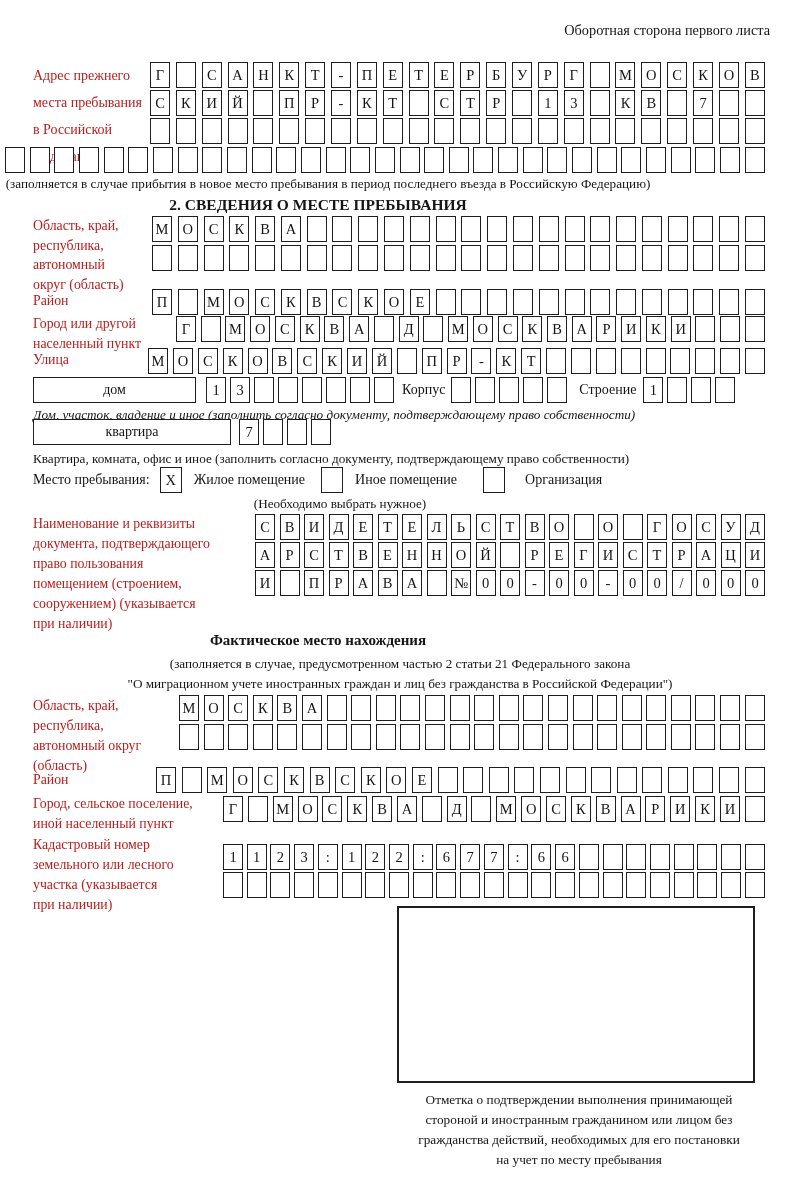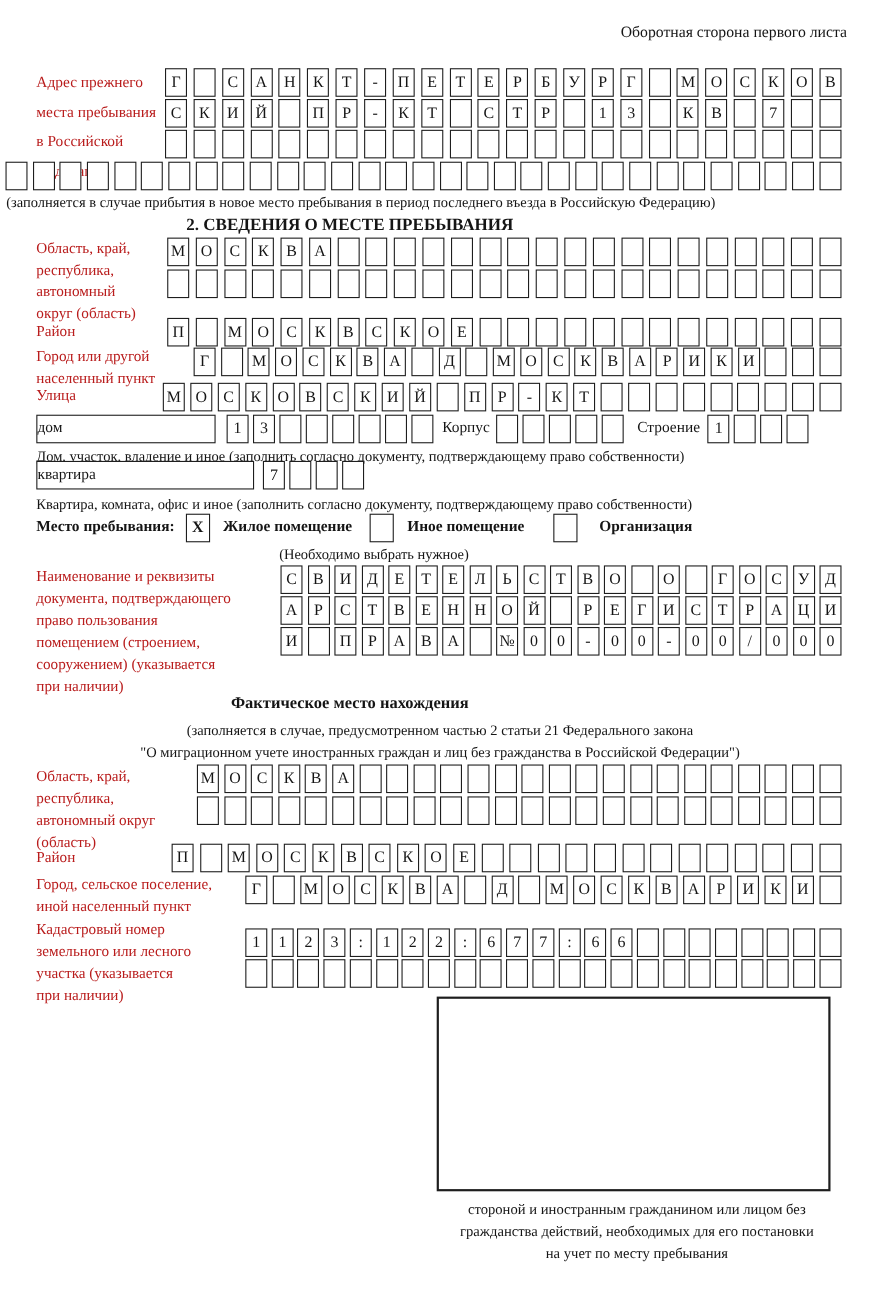--- a/index.html
+++ b/index.html
@@ -11,21 +11,21 @@
   .note{position:absolute;font-size:13.2px;text-align:center;white-space:nowrap;}
   .title{position:absolute;font-weight:bold;font-size:15.5px;text-align:center;width:636px;left:0;}
   .cellrow{position:absolute;display:flex;justify-content:space-between;height:26px;}
   .cell{flex:0 0 20px;width:20px;height:26px;box-sizing:border-box;border:1.7px solid #1e1e1e;
         display:inline-flex;align-items:center;justify-content:center;
         font-size:14.5px;line-height:1;background:#fff;}
   .cellgroup{display:flex;height:26px;}
   .cellgroup .cell{margin-right:4px;}
   .flexrow{position:absolute;display:flex;align-items:center;height:26px;}
   .widebox{box-sizing:border-box;border:1.7px solid #1e1e1e;height:26px;display:flex;
-           align-items:center;justify-content:flex-start;font-size:14px;background:#fff;}
+           align-items:center;justify-content:center;font-size:14px;background:#fff;}
   .checkbox{flex:0 0 22px;width:22px;height:26px;box-sizing:border-box;border:1.7px solid #1e1e1e;
             display:inline-flex;align-items:center;justify-content:center;font-size:14.5px;background:#fff;}
   .inline-lbl{font-size:14px;white-space:nowrap;}
   .stampbox{position:absolute;box-sizing:border-box;border:2px solid #1e1e1e;background:#fff;}
   .caption{position:absolute;font-size:13.3px;line-height:20px;text-align:center;}
 </style>
 </head>
 <body>
 
 <div class="page">
@@ -327,36 +327,36 @@
         <span class="cell"></span>
       </div>
     <span class="inline-lbl" style="margin:0 7px 0 8px;">Строение</span>
     <div class="cellgroup">
         <span class="cell">1</span>
         <span class="cell"></span>
         <span class="cell"></span>
         <span class="cell"></span>
       </div>
   </div>
-  <div class="note" style="top:407px;left:33px;text-align:center;">Дом, участок, владение и иное (заполнить согласно документу, подтверждающему право собственности)</div>
+  <div class="note" style="top:407px;left:33px;text-align:center;font-style:italic;">Дом, участок, владение и иное (заполнить согласно документу, подтверждающему право собственности)</div>
 
   <div class="flexrow" style="left:33px;top:419px;">
     <div class="widebox" style="width:198px;margin-right:8px;">
       <span>квартира</span>
     </div>
     <div class="cellgroup">
         <span class="cell">7</span>
         <span class="cell"></span>
         <span class="cell"></span>
         <span class="cell"></span>
       </div>
   </div>
   <div class="note" style="top:451px;left:33px;text-align:left;">Квартира, комната, офис и иное (заполнить согласно документу, подтверждающему право собственности)</div>
 
-  <div class="flexrow" style="left:33px;top:467px;font-weight:bold;">
+  <div class="flexrow" style="left:33px;top:467px;">
     <span class="inline-lbl" style="margin-right:10px;">Место пребывания:</span>
     <span class="checkbox">X</span>
     <span class="inline-lbl" style="margin:0 16px 0 12px;">Жилое помещение</span>
     <span class="checkbox"></span>
     <span class="inline-lbl" style="margin:0 26px 0 12px;">Иное помещение</span>
     <span class="checkbox"></span>
     <span class="inline-lbl" style="margin:0 0 0 20px;">Организация</span>
   </div>
   <div class="note" style="top:496px;left:150px;width:380px;">(Необходимо выбрать нужное)</div>
 
@@ -612,18 +612,19 @@
       <span class="cell"></span>
       <span class="cell"></span>
       <span class="cell"></span>
       <span class="cell"></span>
       <span class="cell"></span>
       <span class="cell"></span>
     </div>
 
   <div class="stampbox" style="left:397px;top:906px;width:358px;height:177px;"></div>
   <div class="caption" style="left:383px;top:1090px;width:392px;">
+    <div>Отметка о подтверждении выполнения принимающей</div>
     <div>стороной и иностранным гражданином или лицом без</div>
     <div>гражданства действий, необходимых для его постановки</div>
     <div>на учет по месту пребывания</div>
   </div>
 
 </div>
 
 </body></html>

